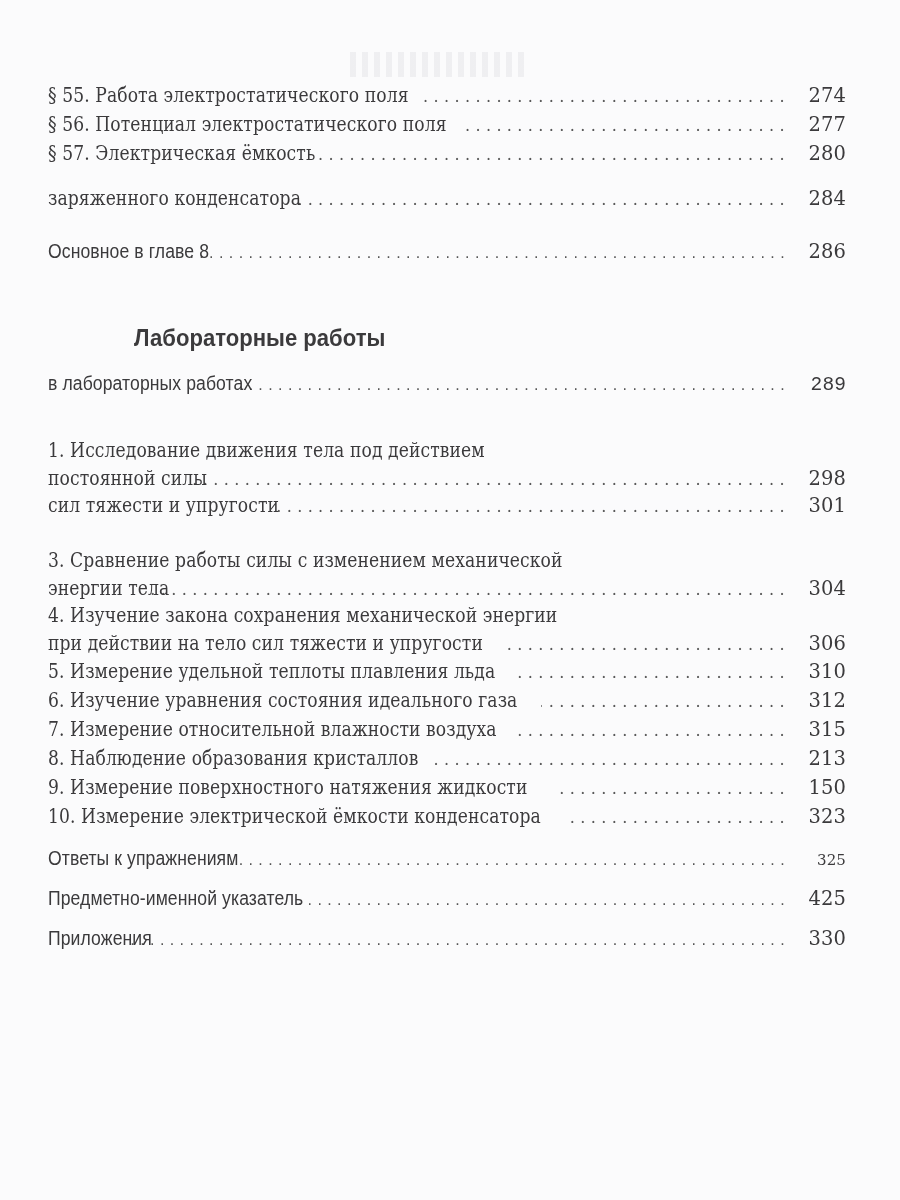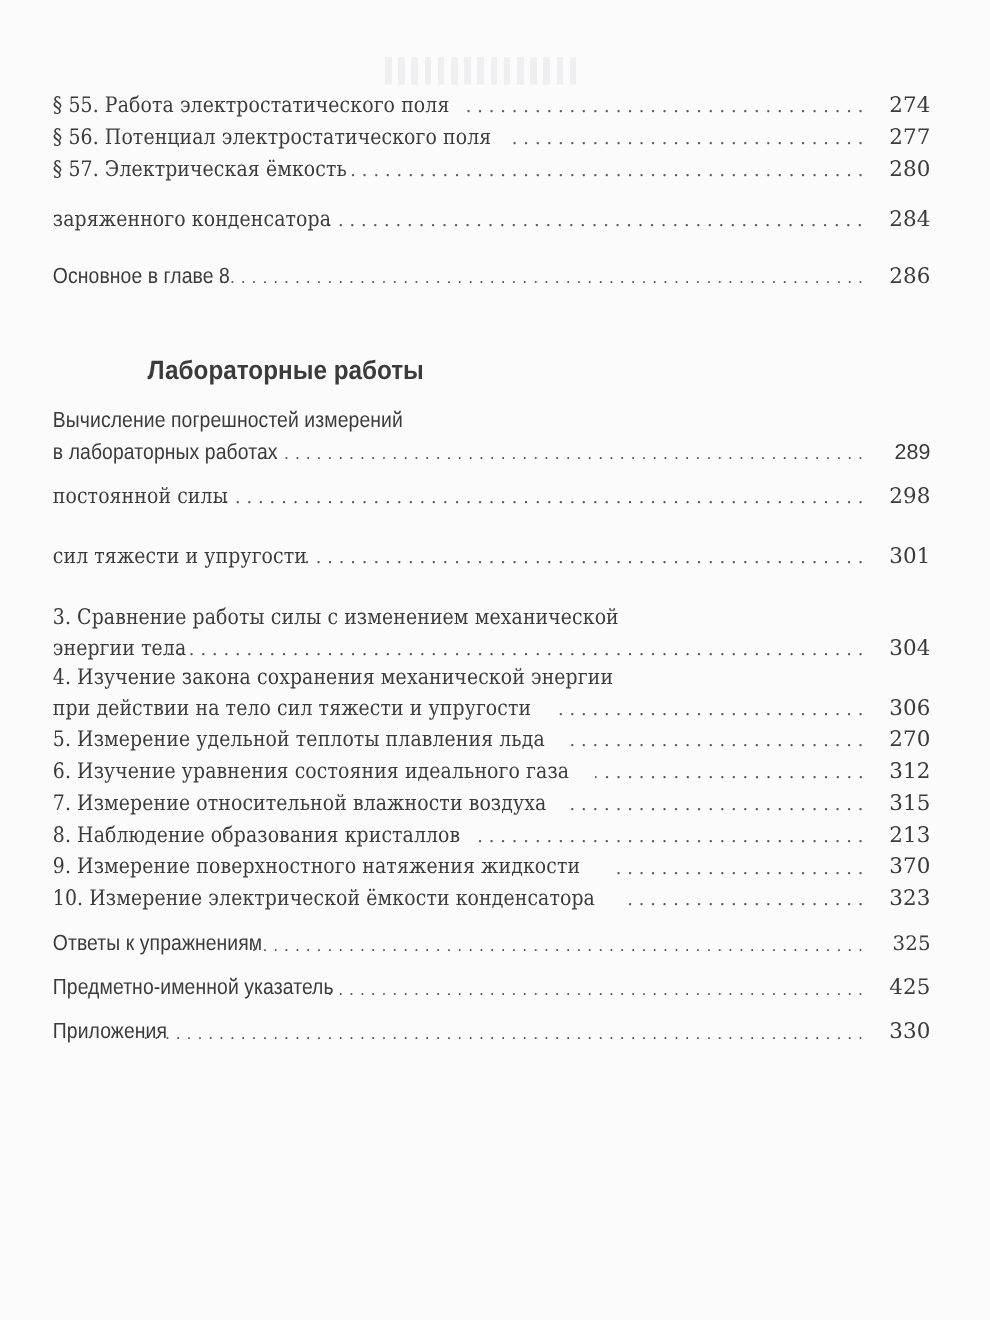--- a/index.html
+++ b/index.html
@@ -70,31 +70,31 @@
     <div class="line">
         <span class="t">Основное в главе 8</span>
         <span class="dots">.....................................................................................................................................</span>
         <span class="pg" style="font-family:'DejaVu Serif',serif;font-size:19.5px">286</span>
       </div>
   </div>
 
   <div class="heading">Лабораторные работы</div>
 
   <div class="entry sans" style="top:356px">
-    <div class="line">
-        <span class="t">Вычисление погрешностей измерений</span>
-      </div>
     <div class="line" style="margin-top:1px">
         <span class="t">в лабораторных работах</span>
         <span class="dots">.....................................................................................................................................</span>
-        <span class="pg" style="font-family:Liberation Sans, sans-serif;font-size:19.5px">289</span>
+        <span class="pg" style="font-family:Liberation Mono, monospace;font-size:19.5px">289</span>
       </div>
   </div>
 
   <div class="entry" style="top:425px">
+    <div class="line">
+        <span class="t">1. Исследование движения тела под действием</span>
+      </div>
     <div class="line">
         <span class="t">постоянной силы</span>
         <span class="dots">.....................................................................................................................................</span>
         <span class="pg">298</span>
       </div>
   </div>
   <div class="entry" style="top:480px">
     <div class="line">
         <span class="t">сил тяжести и упругости</span>
         <span class="dots">.....................................................................................................................................</span>
@@ -118,21 +118,21 @@
     <div class="line">
         <span class="t">при действии на тело сил тяжести и упругости</span>
         <span class="dots">.....................................................................................................................................</span>
         <span class="pg">306</span>
       </div>
   </div>
   <div class="entry" style="top:646px">
     <div class="line">
         <span class="t">5. Измерение удельной теплоты плавления льда</span>
         <span class="dots">.....................................................................................................................................</span>
-        <span class="pg">270</span>
+        <span class="pg">310</span>
       </div>
   </div>
   <div class="entry" style="top:675px">
     <div class="line">
         <span class="t">6. Изучение уравнения состояния идеального газа</span>
         <span class="dots">.....................................................................................................................................</span>
         <span class="pg">312</span>
       </div>
   </div>
   <div class="entry" style="top:704px">
@@ -146,36 +146,36 @@
     <div class="line">
         <span class="t">8. Наблюдение образования кристаллов</span>
         <span class="dots">.....................................................................................................................................</span>
         <span class="pg">213</span>
       </div>
   </div>
   <div class="entry" style="top:762px">
     <div class="line">
         <span class="t">9. Измерение поверхностного натяжения жидкости</span>
         <span class="dots">.....................................................................................................................................</span>
-        <span class="pg">370</span>
+        <span class="pg">150</span>
       </div>
   </div>
   <div class="entry" style="top:791px">
     <div class="line">
         <span class="t">10. Измерение электрической ёмкости конденсатора</span>
         <span class="dots">.....................................................................................................................................</span>
         <span class="pg">323</span>
       </div>
   </div>
 
   <div class="entry sans" style="top:832px">
     <div class="line">
         <span class="t">Ответы к упражнениям</span>
         <span class="dots">.....................................................................................................................................</span>
-        <span class="pg" style="font-family:'DejaVu Serif',serif;font-size:18px">325</span>
+        <span class="pg" style="font-family:'DejaVu Serif',serif;font-size:15px">325</span>
       </div>
   </div>
   <div class="entry sans" style="top:872px">
     <div class="line">
         <span class="t">Предметно-именной указатель</span>
         <span class="dots">.....................................................................................................................................</span>
         <span class="pg" style="font-family:'DejaVu Serif',serif;font-size:19.5px">425</span>
       </div>
   </div>
   <div class="entry sans" style="top:912px">

